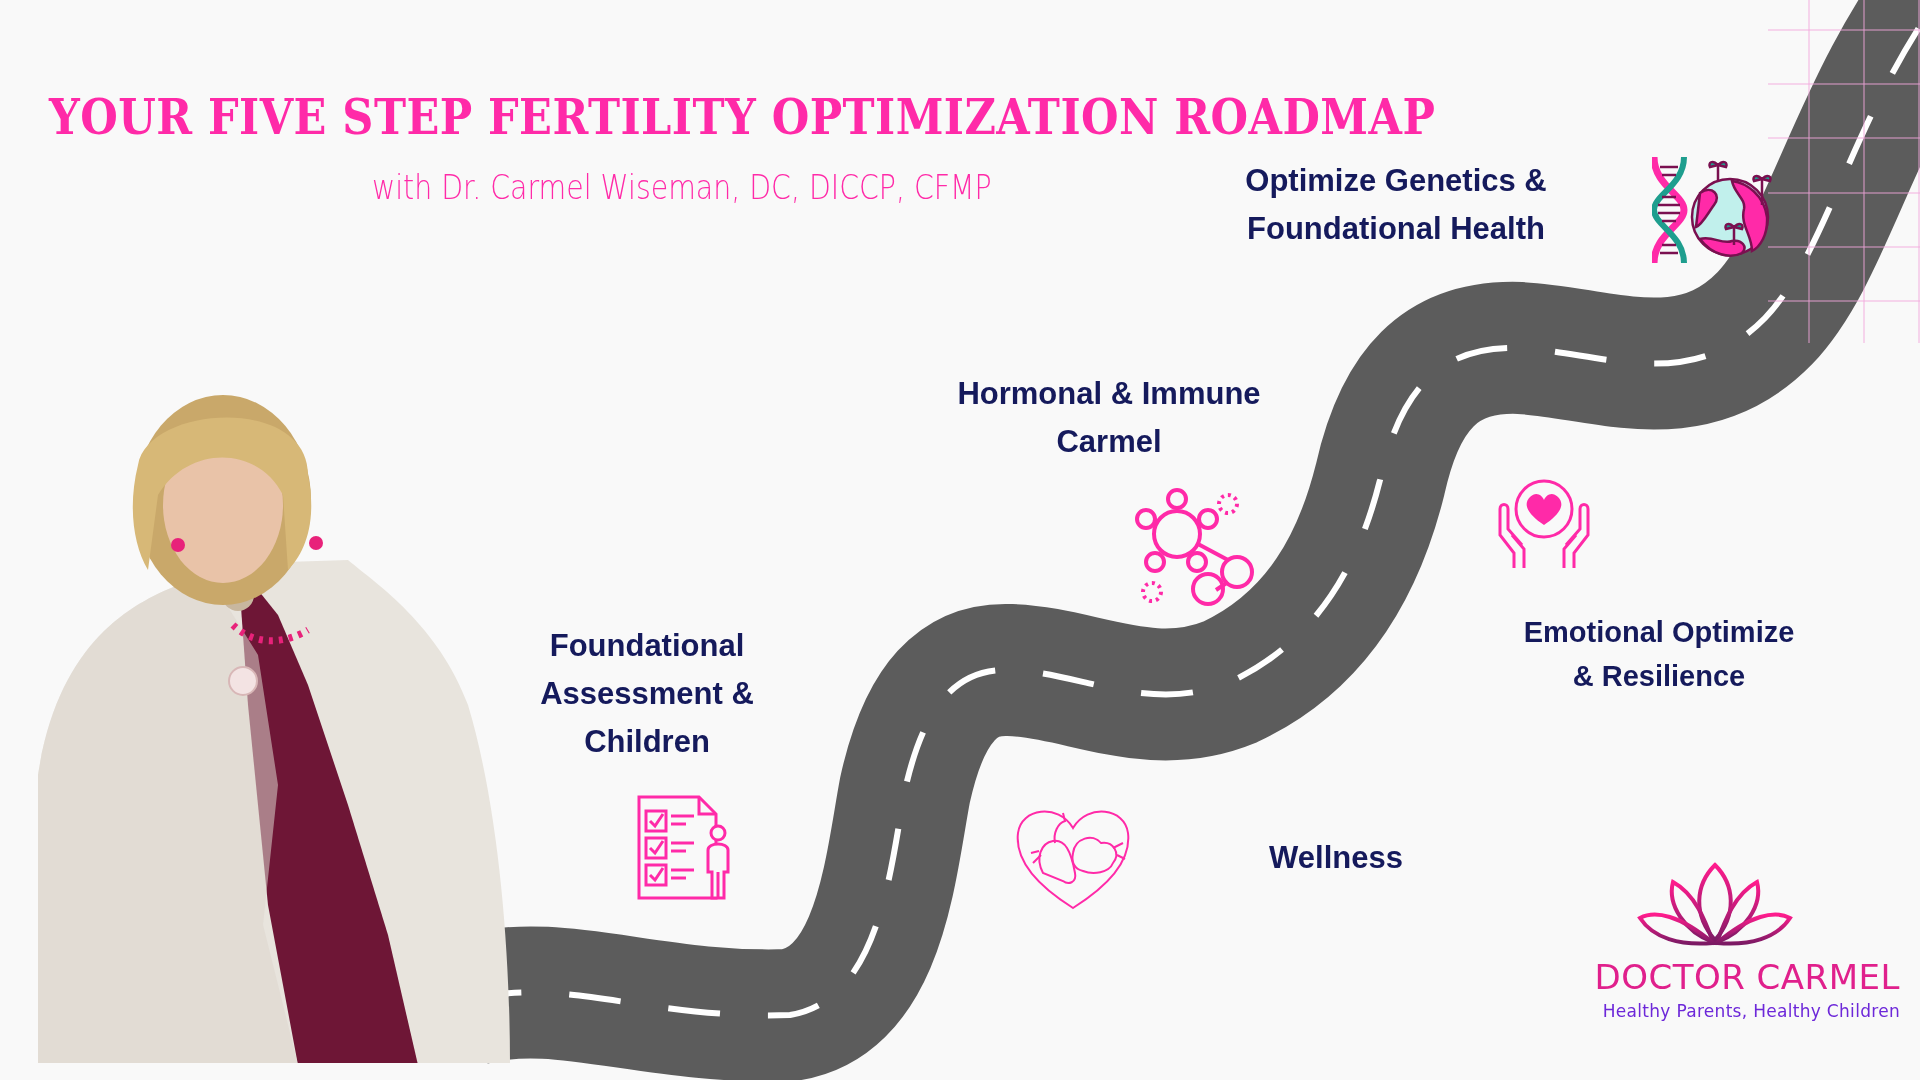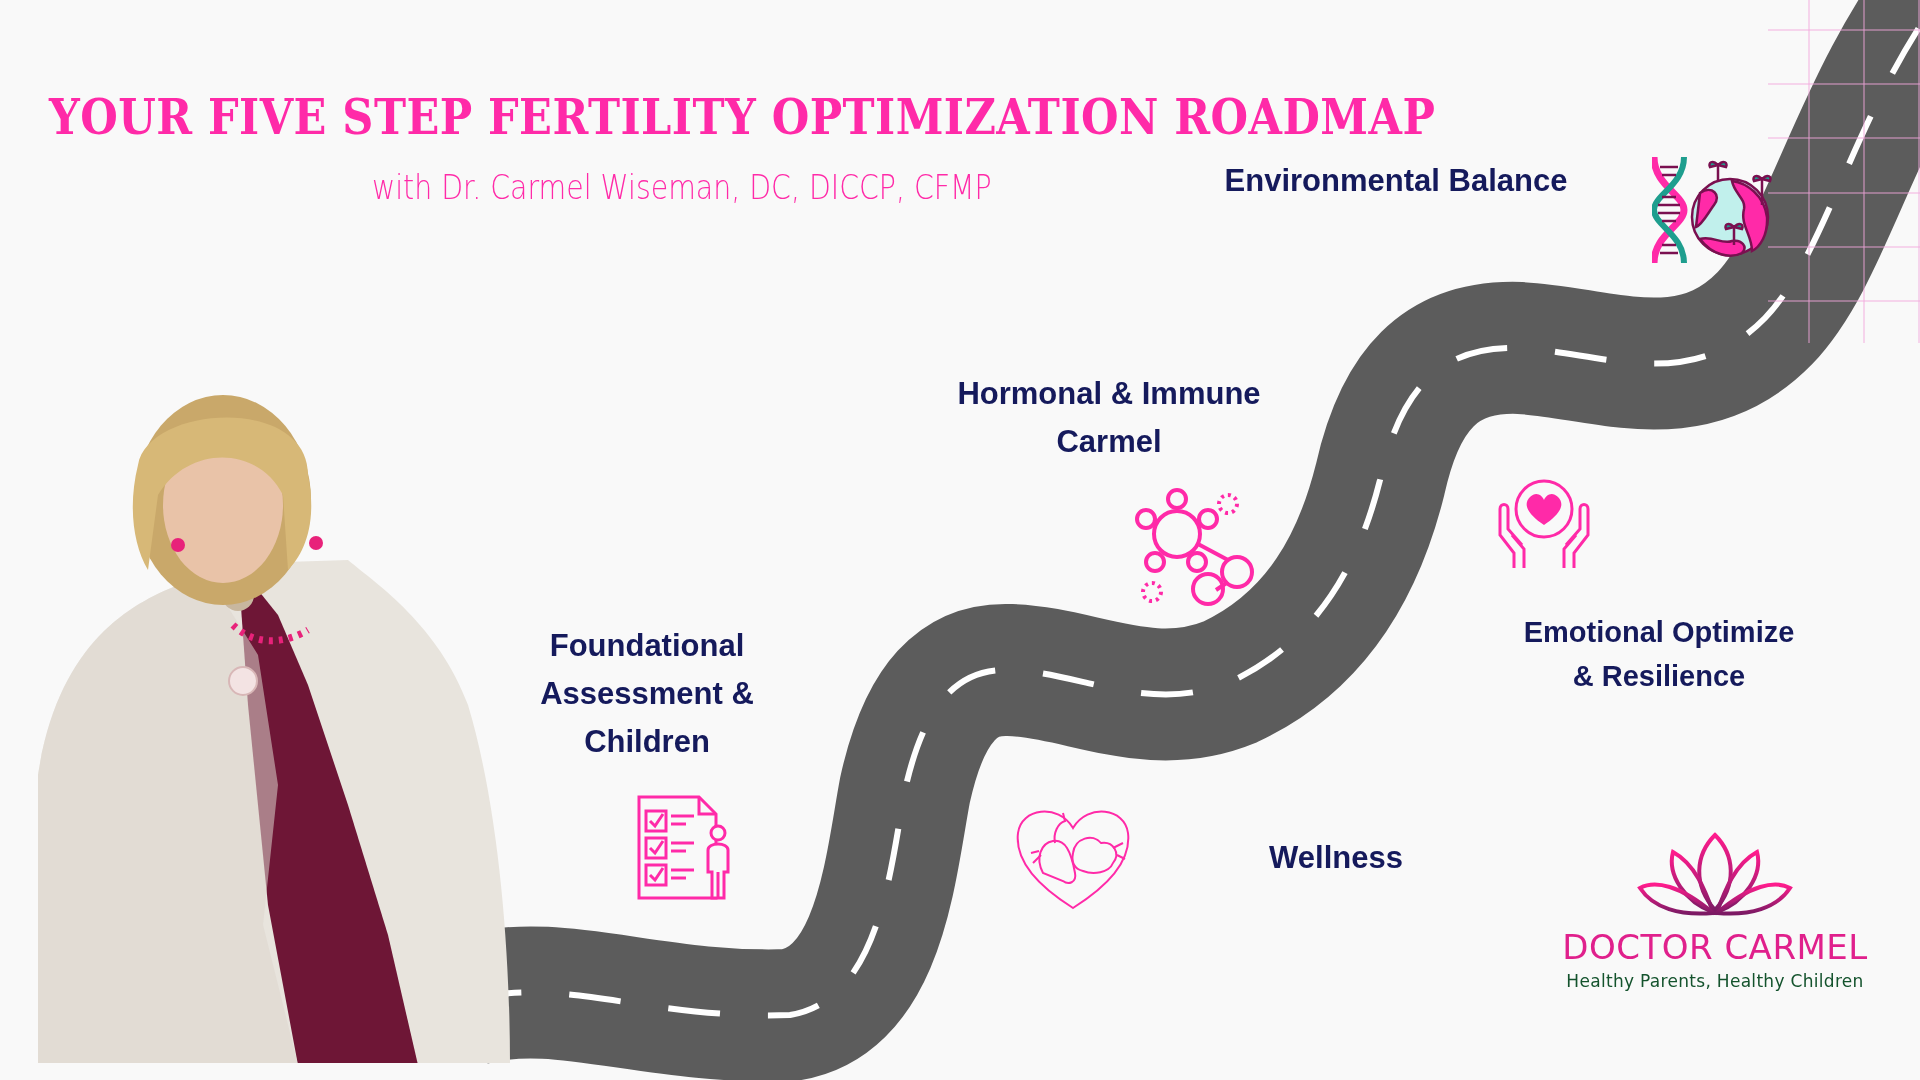--- a/index.html
+++ b/index.html
@@ -5,23 +5,23 @@
   html, body { margin: 0; padding: 0; }
   body { width: 1920px; height: 1080px; overflow: hidden; background: #f9f9f9; position: relative; font-family: "Liberation Sans", sans-serif; }
   .abs { position: absolute; }
   #title { left: 49px; top: 88px; font-family: "DejaVu Serif", serif; font-weight: bold; font-size: 49px; color: #ff2aa8; letter-spacing: 0.5px; white-space: nowrap; transform: scaleX(0.88); transform-origin: left center; }
   #subtitle { left: 372px; top: 168px; font-family: "DejaVu Sans", sans-serif; font-size: 33px; color: #ff2aa8; white-space: nowrap; transform: scaleX(0.86); transform-origin: left center; font-weight: 300; }
   .step { position: absolute; color: #151a5c; font-weight: bold; font-size: 31px; line-height: 48px; text-align: center; white-space: nowrap; }
   .step span { display: block; }
   #road-svg { position: absolute; left: 0; top: 0; }
   #photo { left: 18px; top: 385px; width: 492px; height: 678px; }
   .icon { position: absolute; }
-  #logo { left: 1530px; top: 825px; width: 370px; height: 170px; text-align: center; }
+  #logo { left: 1530px; top: 855px; width: 370px; height: 170px; text-align: right; }
   #logo .brand { position: absolute; left: 0; right: 0; top: 102px; font-size: 34px; color: #e0208c; font-family: "DejaVu Sans", sans-serif; letter-spacing: 0.5px; }
-  #logo .tag { position: absolute; left: 0; right: 0; top: 146px; font-size: 17px; color: #14532d; font-family: "DejaVu Sans", sans-serif; letter-spacing: 0.3px; }
+  #logo .tag { position: absolute; left: 0; right: 0; top: 146px; font-size: 17px; color: #6d28d9; font-family: "DejaVu Sans", sans-serif; letter-spacing: 0.3px; }
 </style>
 </head>
 <body>
 
 <svg class="abs" width="1920" height="1080" style="left:0;top:0;pointer-events:none;z-index:3">
   <g stroke="#f2a6dc" stroke-width="1" opacity="0.9">
     <line x1="1768" y1="30" x2="1920" y2="30"></line>
     <line x1="1768" y1="84" x2="1920" y2="84"></line>
     <line x1="1768" y1="138" x2="1920" y2="138"></line>
     <line x1="1768" y1="193" x2="1920" y2="193"></line>
@@ -117,21 +117,22 @@
   <path d="M 50 52 C 35 42, 28 32, 36 24 C 42 18, 48 22, 50 27 C 52 22, 58 18, 64 24 C 72 32, 65 42, 50 52 Z" fill="#ff2aa8" stroke="none"></path>
   <path d="M 20 95 L 20 80 L 6 62 L 6 36 C 6 30, 14 30, 14 36 L 14 56 L 28 72 M 30 95 L 30 76 L 18 62"></path>
   <path d="M 80 95 L 80 80 L 94 62 L 94 36 C 94 30, 86 30, 86 36 L 86 56 L 72 72 M 70 95 L 70 76 L 82 62"></path>
 </svg>
 <div class="step" style="left:1484px;top:610px;width:350px;font-size:29px;line-height:44px;z-index:2">
   <span>Emotional Optimize</span>
   <span>&amp; Resilience</span>
 </div>
 
 <div class="step" style="left:1186px;top:157px;width:420px;z-index:2">
-  <span>Environmental Balance</span>
+  <span>Optimize Genetics &amp;</span>
+  <span>Foundational Health</span>
 </div>
 <svg class="icon" width="125" height="110" viewBox="0 0 125 110" style="left:1652px;top:155px;z-index:4">
   <g stroke="#7a1050" stroke-width="2.5">
     <path d="M 2 2 C 2 30, 32 40, 32 55 C 32 70, 2 80, 2 108" fill="none" stroke="#ff2aa8" stroke-width="7"></path>
     <path d="M 32 2 C 32 30, 2 40, 2 55 C 2 70, 32 80, 32 108" fill="none" stroke="#1e9e8e" stroke-width="6"></path>
     <line x1="8" y1="12" x2="26" y2="12"></line>
       <line x1="10" y1="20" x2="24" y2="20"></line>
     <line x1="10" y1="42" x2="24" y2="42"></line>
       <line x1="6" y1="50" x2="28" y2="50"></line>
       <line x1="6" y1="58" x2="28" y2="58"></line>

